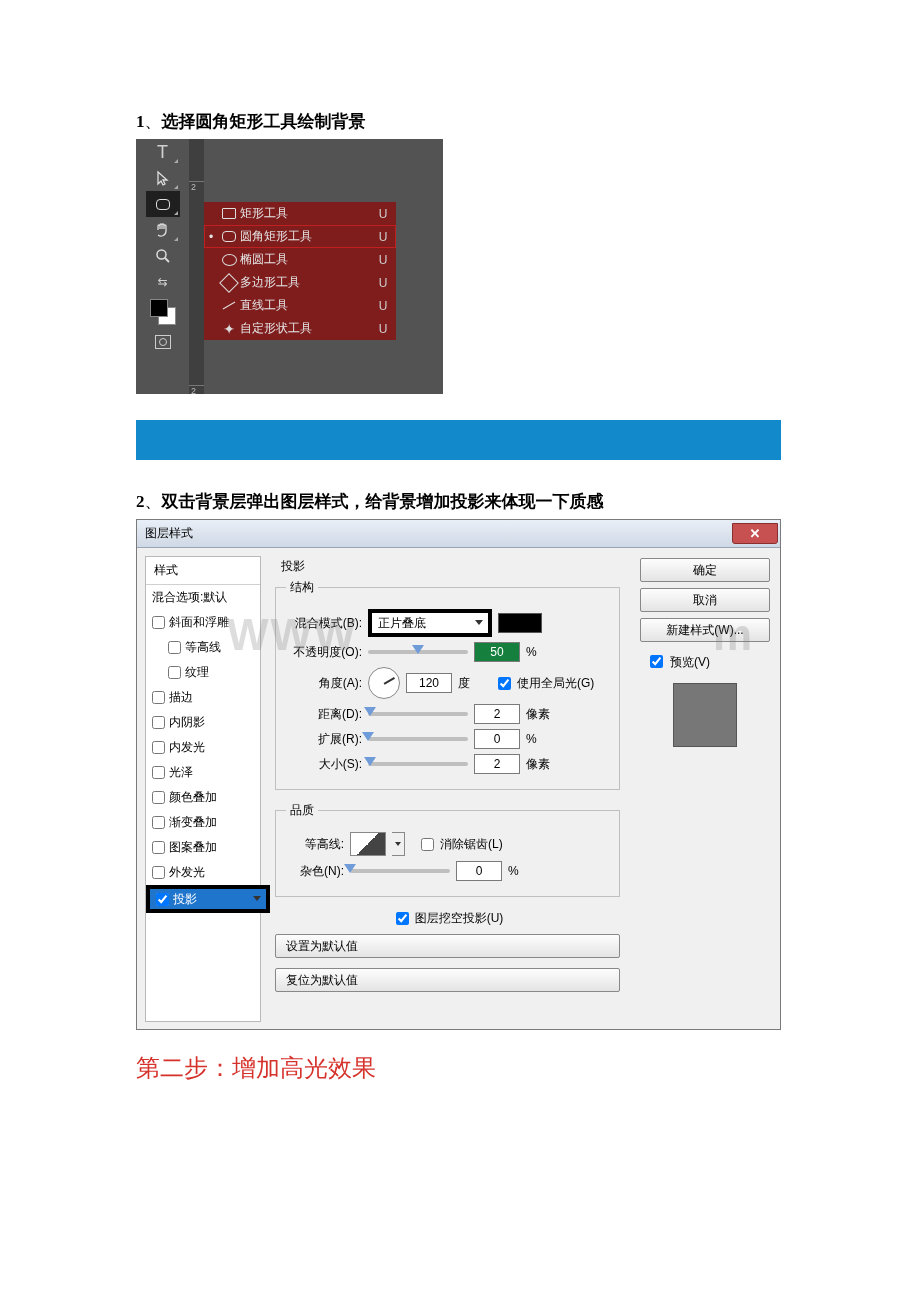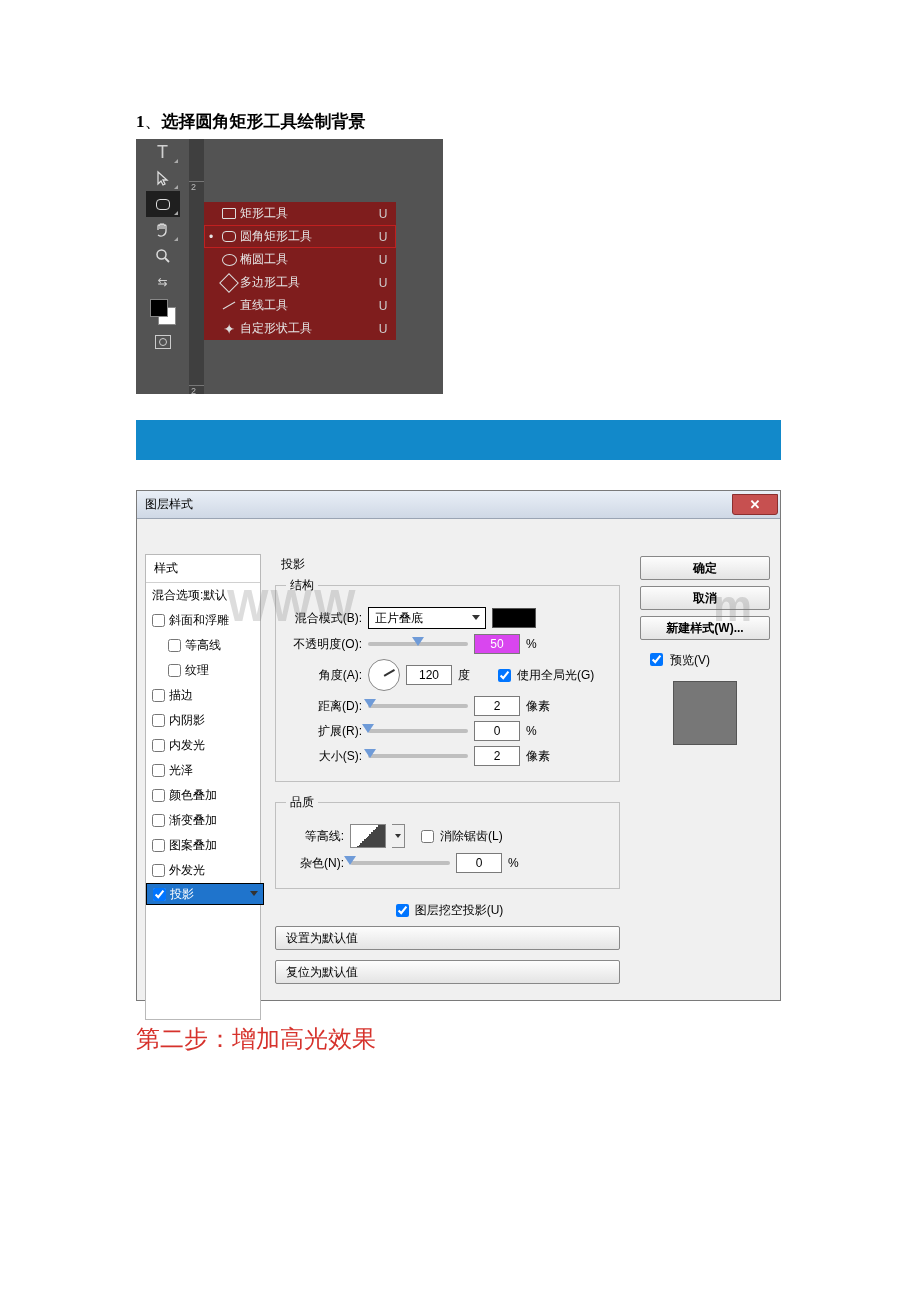--- a/index.html
+++ b/index.html
@@ -84,53 +84,53 @@
     background:linear-gradient(#e9eff7,#cfd8e5);
     border-bottom:1px solid #9aa4b3;
     display:flex;align-items:center;justify-content:space-between;
     padding:0 0 0 8px;
   }
   .dlg-close{
     width:44px;height:19px;margin-right:2px;margin-top:-1px;
     background:#c75050;border:1px solid #8a2f2f;border-radius:0 0 3px 3px;
     color:#fff;display:flex;align-items:center;justify-content:center;font-weight:bold;font-size:13px;
   }
-  .dlg-body{display:flex;height:calc(100% - 27px);margin-top:27px;}
+  .dlg-body{display:flex;height:calc(100% - 27px);}
   .dlg-left{
     width:114px;border-right:1px solid #b9b9b9;background:#fff;
     margin:8px 0 8px 8px;border:1px solid #b9b9b9;
   }
   .dl-head{padding:5px 8px;border-bottom:1px solid #d0d0d0;}
   .dl-item{padding:4px 6px;display:flex;align-items:center;gap:4px;}
   .dl-item input{margin:0;}
   .dl-item.indent{padding-left:22px;}
   .dl-item.sel{background:#1f74cc;color:#fff;}
   .dlg-mid{flex:1;padding:10px 12px 0 14px;}
   fieldset.grp{border:1px solid #c0c0c0;margin:0 0 12px 0;padding:8px 10px 10px 10px;}
   fieldset.grp legend{padding:0 4px;font-family:Liberation Mono, monospace;}
   .row{display:flex;align-items:center;margin:5px 0;gap:6px;}
   .row .lab{width:76px;text-align:right;}
   .row .lab-s{width:58px;text-align:right;}
-  .sel{height:20px;border:1px solid #000000;background:#fff;padding:0 18px 0 6px;display:flex;align-items:center;position:relative;min-width:92px;}
+  .sel{height:20px;border:4px solid #000000;background:#fff;padding:0 18px 0 6px;display:flex;align-items:center;position:relative;min-width:92px;}
   .sel::after{content:"";position:absolute;right:5px;top:7px;border-left:4px solid transparent;border-right:4px solid transparent;border-top:5px solid #333;}
   .swatch{width:42px;height:18px;background:#000;border:1px solid #555;}
   .slider{width:100px;height:4px;background:#bfbfbf;position:relative;border-radius:2px;}
   .slider .thumb{position:absolute;top:-5px;width:0;height:0;border-left:6px solid transparent;border-right:6px solid transparent;border-top:9px solid #6f9bd8;}
   .numbox{width:44px;height:18px;border:1px solid #7a7a7a;background:#fff;text-align:center;line-height:18px;}
-  .numbox.selblue{background:#d946ef;color:#fff;}
+  .numbox.selblue{background:#15803d;color:#fff;}
   .unit{min-width:30px;}
   .angle-widget{width:30px;height:30px;border:1px solid #888;border-radius:50%;position:relative;background:#fff;}
   .angle-widget::after{content:"";position:absolute;left:50%;top:50%;width:12px;height:1.5px;background:#333;transform-origin:left;transform:rotate(-30deg);}
   .contour-swatch{width:34px;height:22px;border:1px solid #888;background:linear-gradient(135deg,#fff 50%,#444 50%);position:relative;}
   .contour-drop{width:12px;height:22px;border:1px solid #888;border-left:none;display:flex;align-items:center;justify-content:center;}
   .contour-drop::after{content:"";border-left:3px solid transparent;border-right:3px solid transparent;border-top:4px solid #333;}
   .btn{height:22px;border:1px solid #888;background:linear-gradient(#fdfdfd,#e4e4e4);padding:0 10px;display:flex;align-items:center;border-radius:2px;}
   .btn-row{display:flex;gap:10px;justify-content:center;margin-top:4px;flex-direction:column;}
   .dlg-right{width:130px;padding:10px 10px 0 8px;display:flex;flex-direction:column;gap:6px;align-items:stretch;}
-  .dlg-right .wbtn{height:22px;border:1px solid #888;background:linear-gradient(#fdfdfd,#e4e4e4);border-radius:2px;text-align:center;line-height:22px;font-weight:bold;}
+  .dlg-right .wbtn{height:22px;border:1px solid #888;background:linear-gradient(#fdfdfd,#e4e4e4);border-radius:2px;text-align:center;line-height:22px;}
   .prev-chk{display:flex;align-items:flex-end;gap:4px;margin:4px 0 6px 6px;}
   .prev-box{width:62px;height:62px;background:#777;border:1px solid #555;align-self:center;}
 
   
   .wm{
     position:absolute;pointer-events:none;
     font-size:44px;letter-spacing:2px;color:rgba(120,120,120,0.25);
     font-family:Arial,sans-serif;font-weight:bold;
   }
 
@@ -237,20 +237,23 @@
             <span class="ic-star">✦</span>
           </span>
           <span class="lbl">自定形状工具</span>
           <span class="key">U</span>
         </div>
       </div>
   </div>
 
   <div class="bluebar"></div>
 
+  <p class="body-line">
+    <span class="num">2</span><span class="pun">、</span><span>双击背景层弹出图层样式，给背景增加投影来体现一下质感</span>
+  </p>
 
   <div class="shot2">
     <span class="wm" style="left:90px;top:90px;">WWW</span>
     <span class="wm" style="right:26px;top:90px;">m</span>
 
     <div class="dlg-title">
       <span>图层样式</span>
       <div class="dlg-close">
           <span>✕</span>
         </div>

